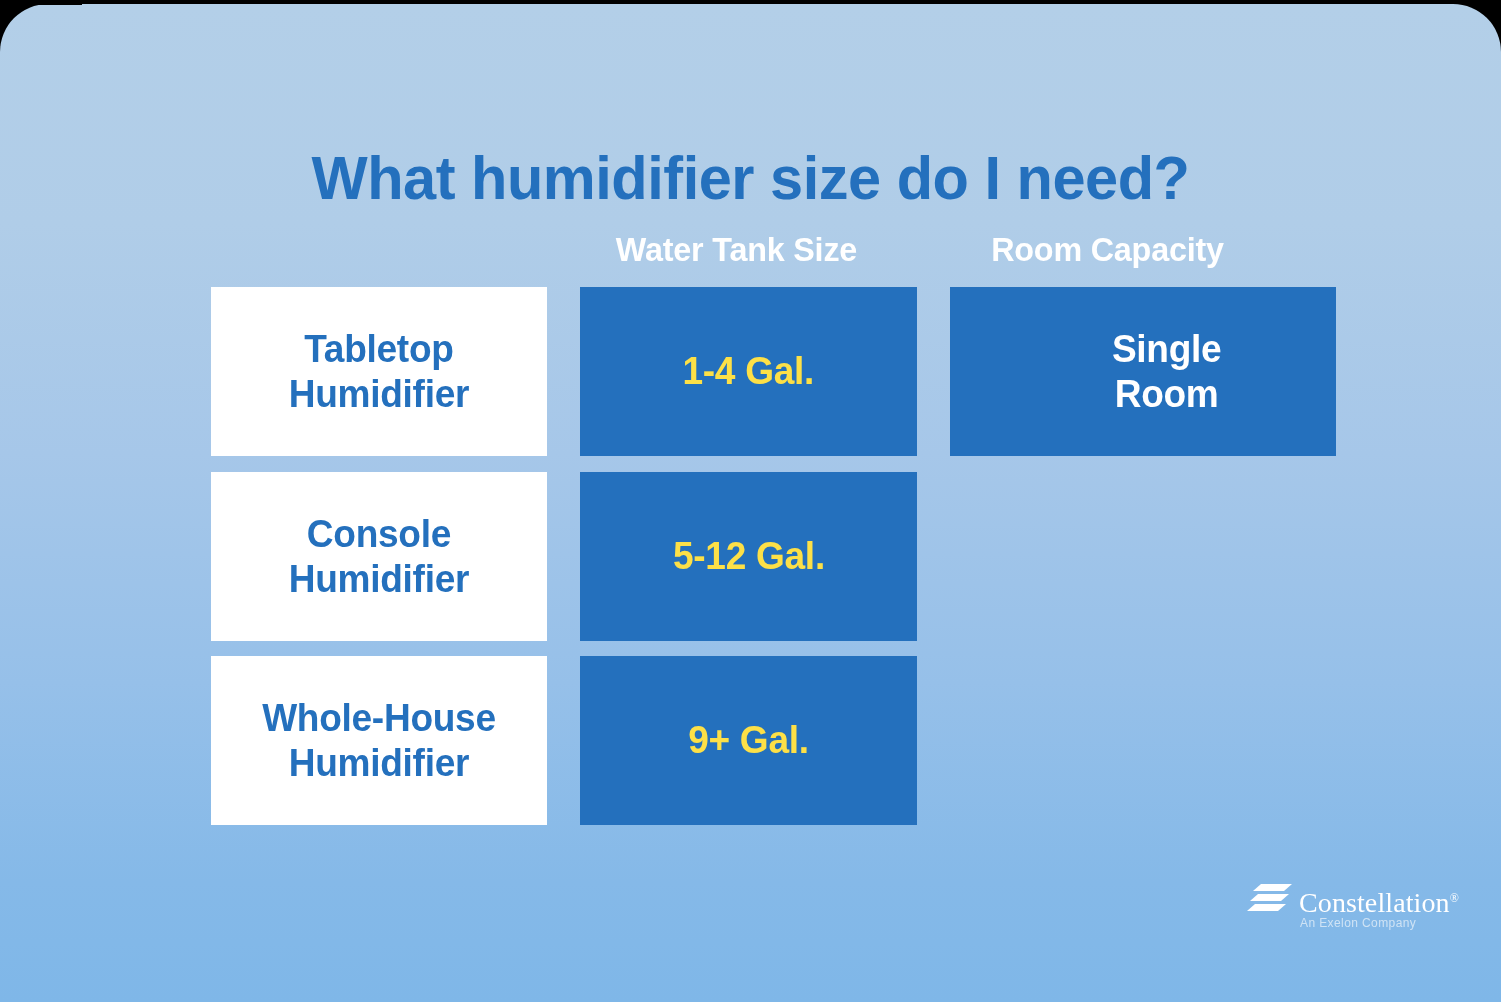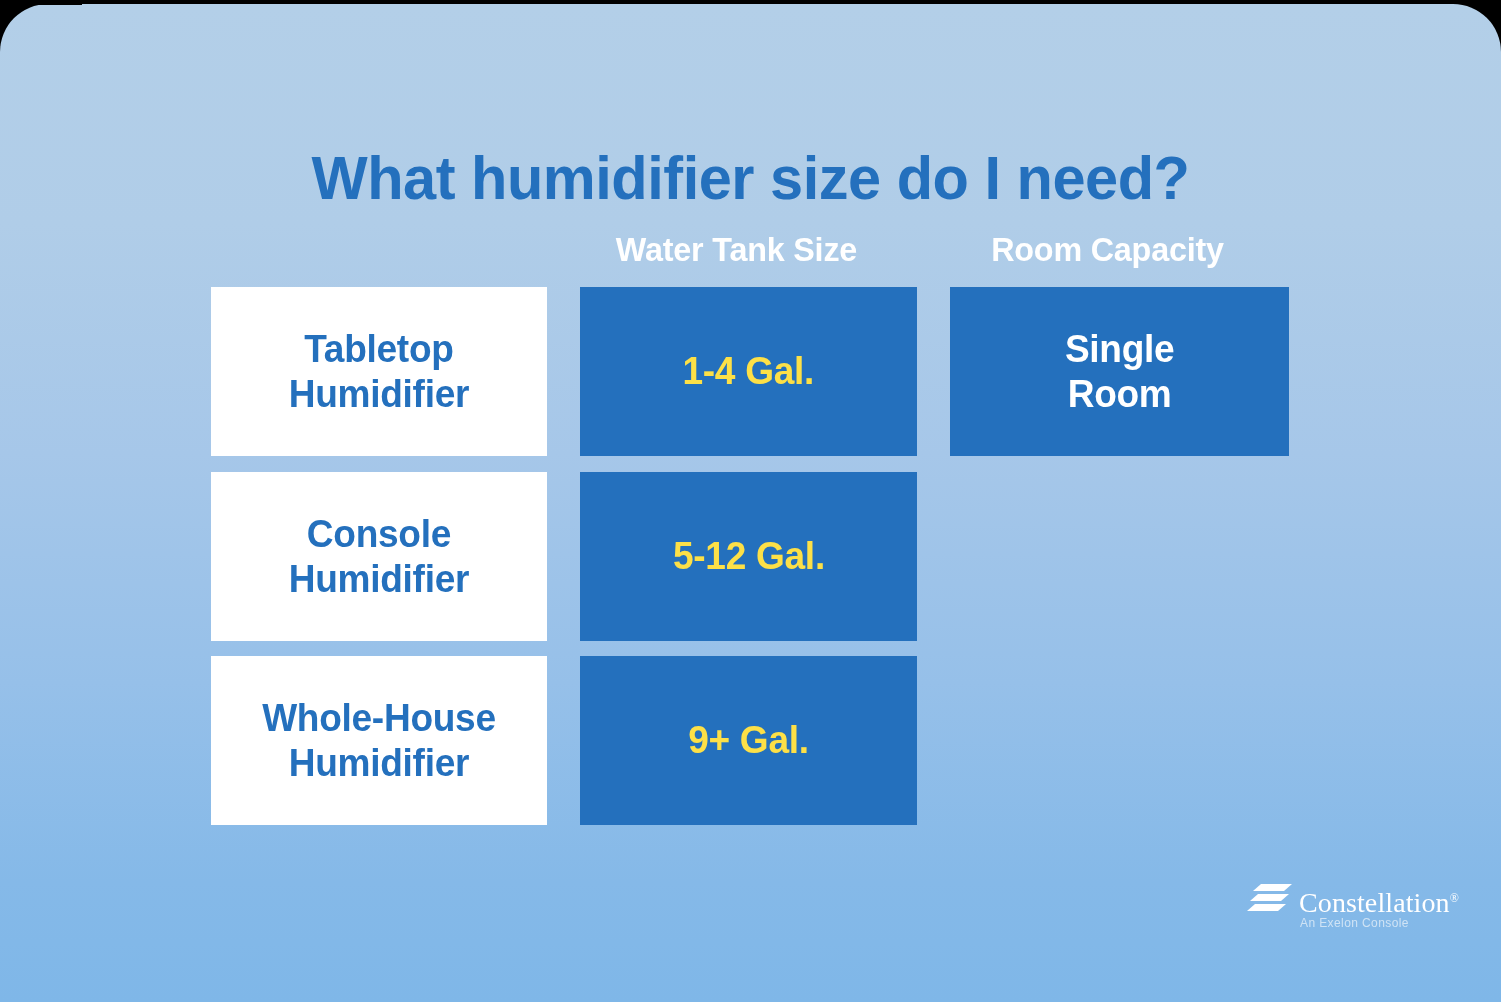--- a/index.html
+++ b/index.html
@@ -131,20 +131,21 @@
     background: #2470bd;
     color: #fde047;
     font-size: 39px;
   }
   .cell-room {
     left: 739px;
     width: 339px;
     background: #2470bd;
     color: #ffffff;
     font-size: 39px;
+    padding-left: 47px;
   }
   .cell-inner {
     transform: scaleX(0.95);
     white-space: pre-line;
   }
 
   
   #logo {
     position: absolute;
     left: 1247px;
@@ -241,20 +242,20 @@
 
     <div id="logo">
       <svg id="logo-mark" viewBox="0 0 46 32" xmlns="http://www.w3.org/2000/svg">
         <path d="M14 2 L45 2 L37 9 L6 9 Z" fill="#ffffff"></path>
         <path d="M11 12 L42 12 L34 19 L3 19 Z" fill="#ffffff"></path>
         <path d="M8 22 L39 22 L31 29 L0 29 Z" fill="#ffffff"></path>
       </svg>
       <div id="logo-wordmark">
         <span>Constellation</span><span id="logo-reg">®</span>
       </div>
-      <div id="logo-tagline">An Exelon Console</div>
+      <div id="logo-tagline">An Exelon Company</div>
     </div>
 
   </div>
 
   <div id="top-notch"></div>
 
 </div>
 
 </body></html>

